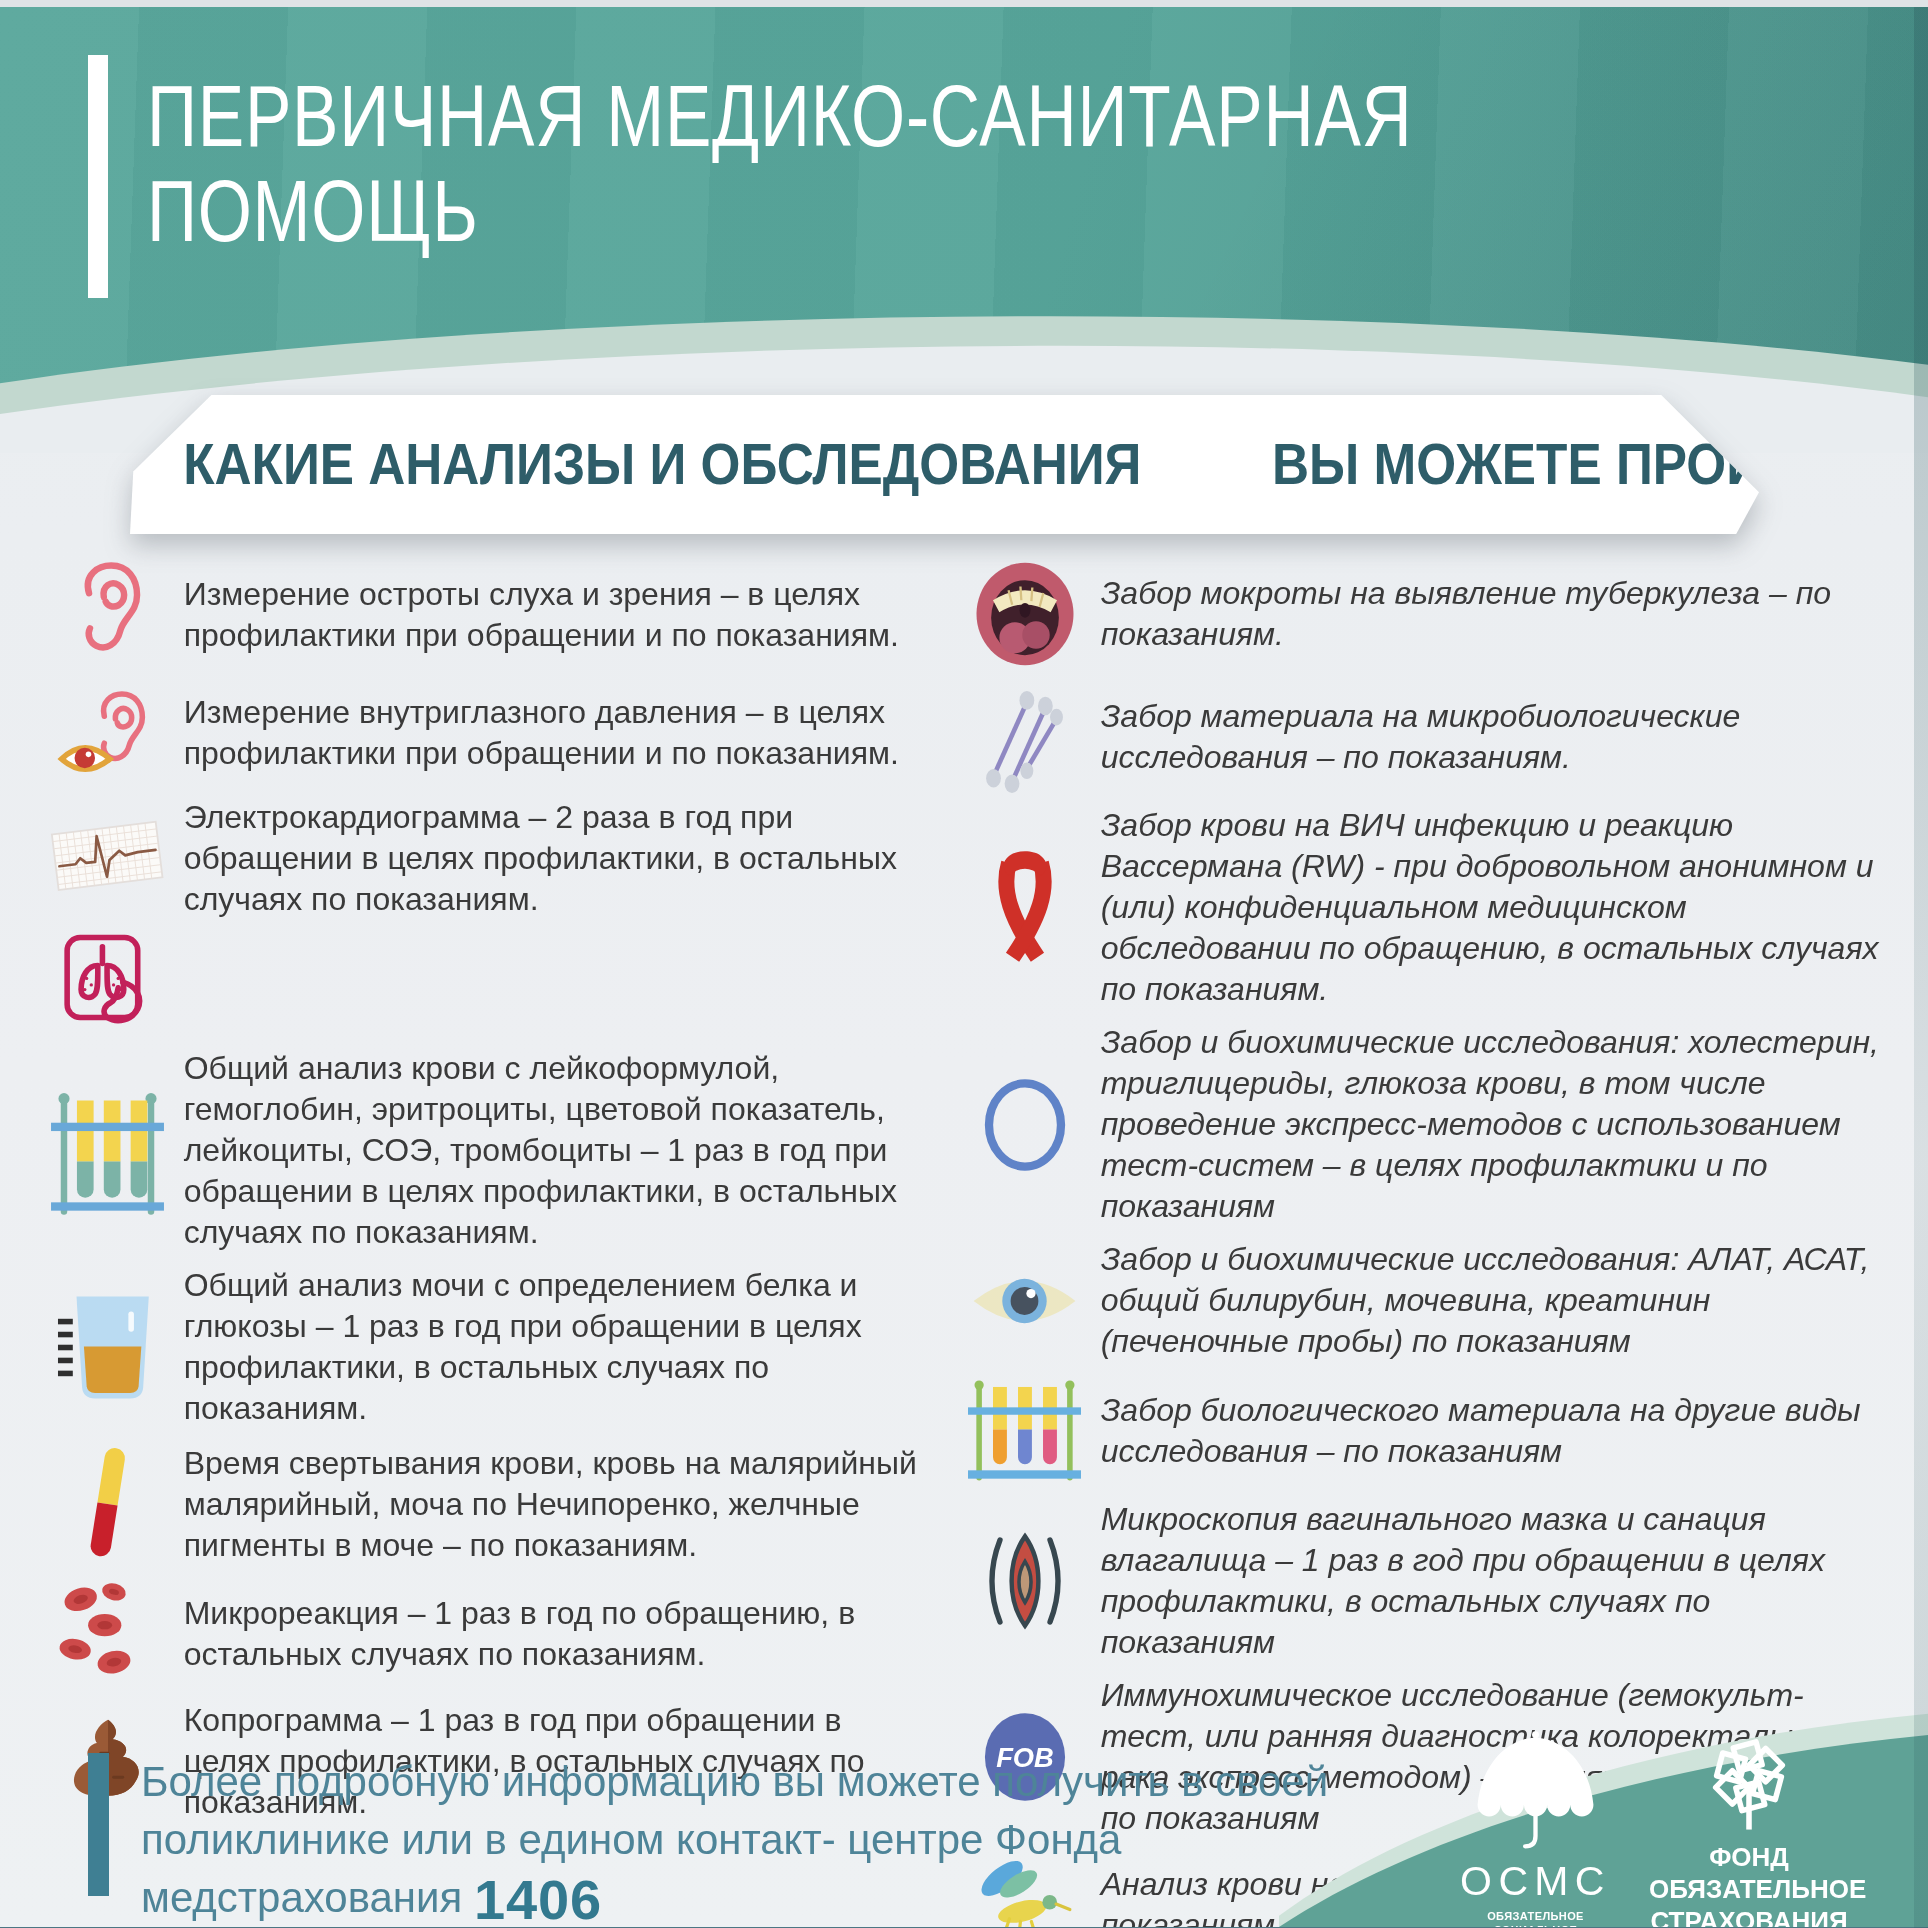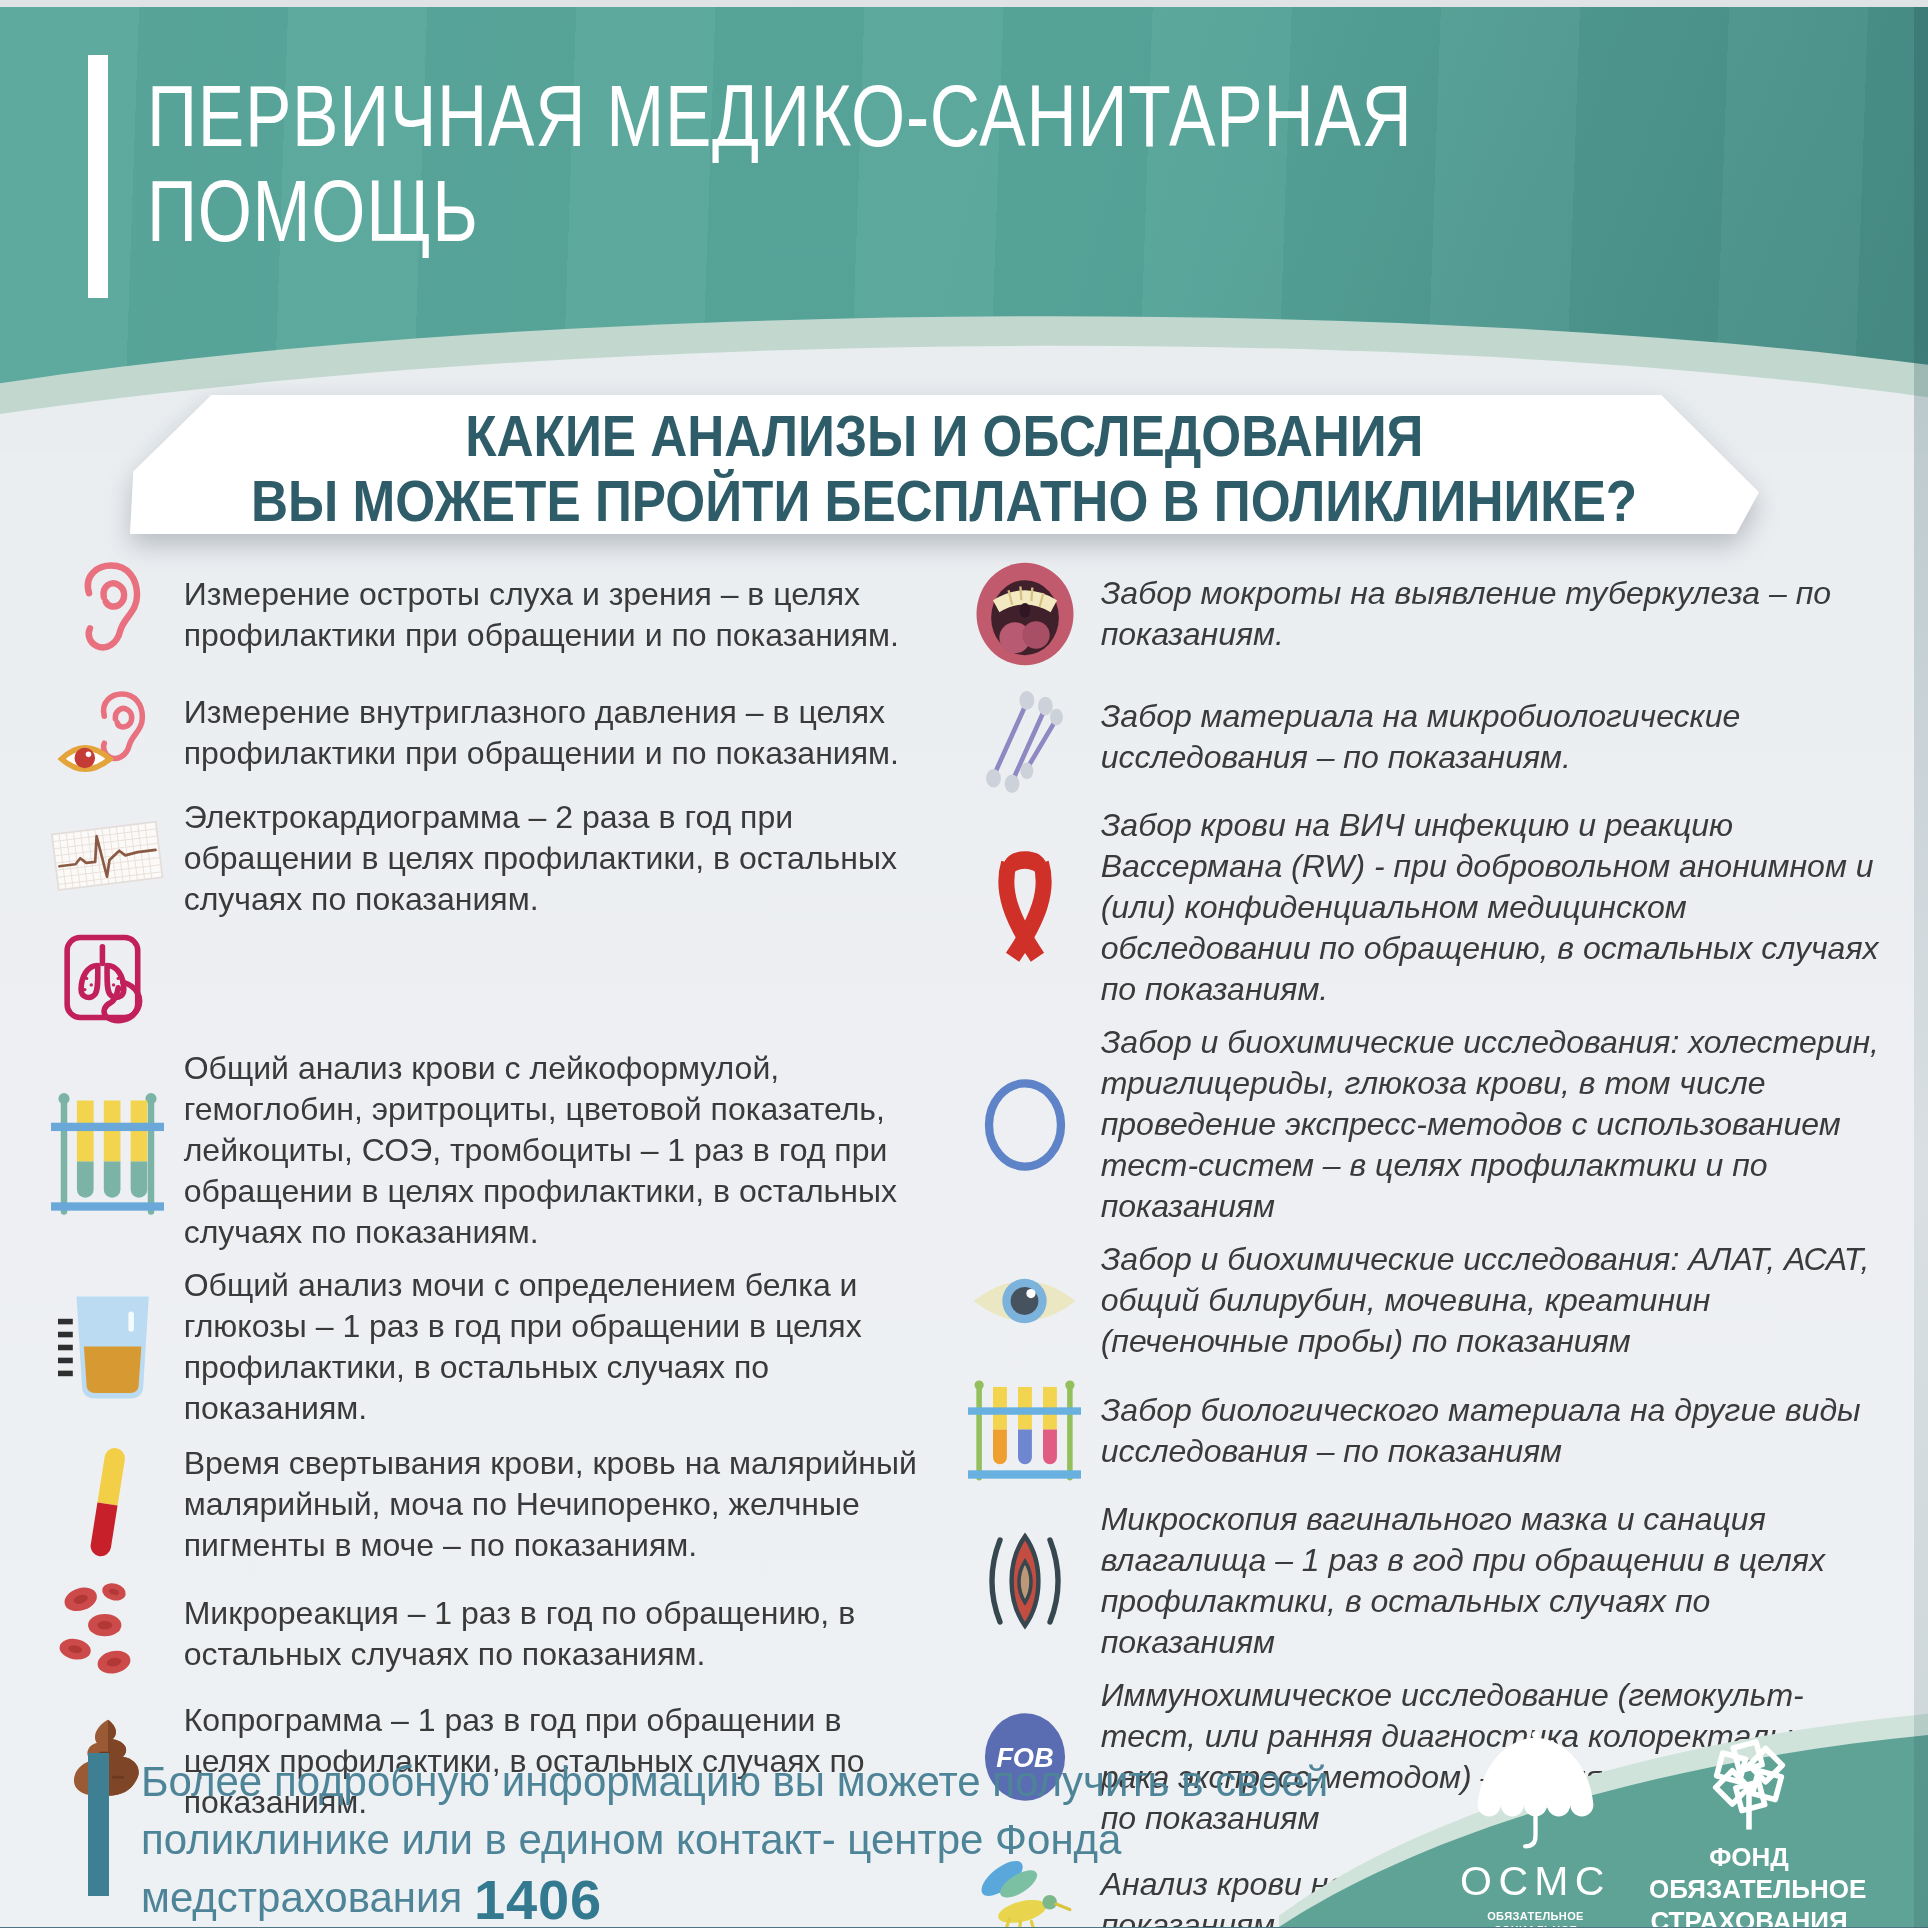--- a/index.html
+++ b/index.html
@@ -14,21 +14,21 @@
                      linear-gradient(115deg,transparent 62%,rgba(15,60,60,.12) 96%);}
   .accent-bar{position:absolute;left:88px;top:48px;width:20.4px;height:243px;background:#fff;}
   .title{position:absolute;left:147px;top:61px;color:#fff;font-size:87px;line-height:95px;
          font-weight:400;letter-spacing:0.9px;transform:scaleX(.80);transform-origin:left top;white-space:nowrap;}
   .curve-svg{position:absolute;left:0;top:249px;width:1928px;height:197px;display:block;}
   
   .banner{position:absolute;left:130px;top:388px;width:1629px;height:139px;
           filter:drop-shadow(0 11px 13px rgba(70,80,90,.32));}
   .banner-shape{width:100%;height:100%;background:#fff;
           clip-path:polygon(5% 0,94% 0,100% 70%,98.6% 100%,0% 100%,0.2% 55%);
-          display:flex;flex-direction:column;justify-content:flex-end;align-items:center;}
+          display:flex;flex-direction:row;justify-content:space-between;align-items:center;}
   .banner-line{font-weight:bold;color:#2e5d69;font-size:57px;line-height:65px;
           transform:scaleX(.90);white-space:nowrap;letter-spacing:0;}
   
   .col{position:absolute;top:553px;}
   .col-left{left:48px;width:883px;}
   .col-right{left:965px;width:928px;font-style:italic;}
   .item{display:flex;align-items:center;margin-bottom:12px;}
   .ic{flex:0 0 119px;max-width:119px;display:flex;align-items:center;justify-content:center;margin-right:16.7px;}
   .tx{font-size:32px;line-height:41px;color:#3a3a3a;}
   

